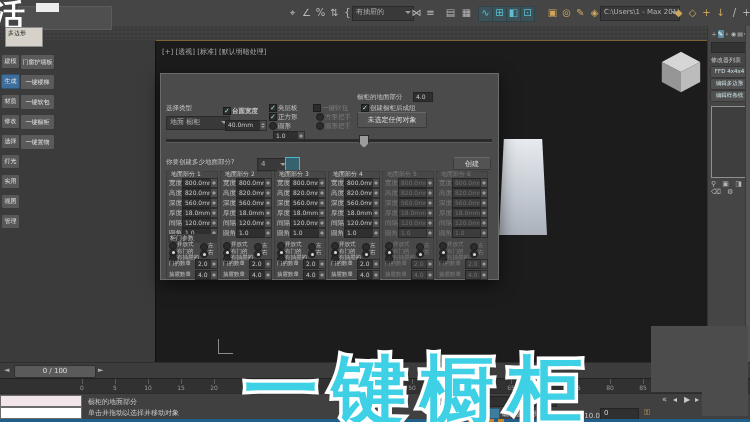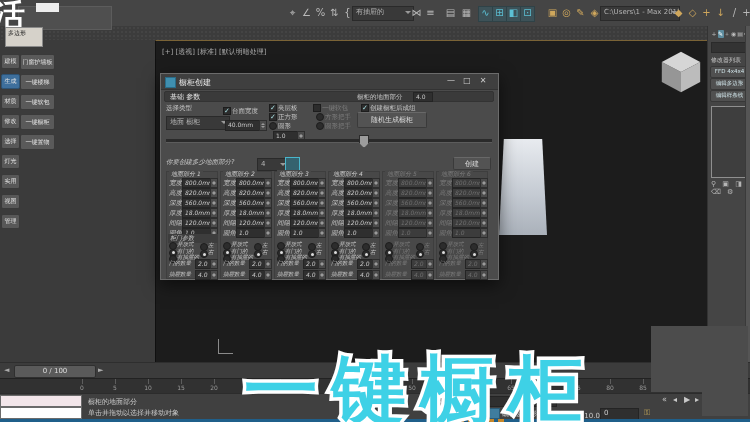--- a/index.html
+++ b/index.html
@@ -52,21 +52,21 @@
   .spin:before{top:0;border-bottom-color:#9a9a9a;}
   .spin:after{bottom:0;border-top-color:#9a9a9a;}
   .chk{position:absolute;width:6px;height:6px;background:#2c2c2c;border:1px solid #1d1d1d;font-size:7px;line-height:6px;color:#a8dfe2;text-align:center;}
   .rad{position:absolute;width:6px;height:6px;border-radius:50%;background:#2c2c2c;border:1px solid #1d1d1d;}
   .rad.sel:before{content:"";position:absolute;left:1.5px;top:1.5px;width:3px;height:3px;border-radius:50%;background:#dcdcdc;}
   .btn{position:absolute;background:#535353;border:1px solid #3a3a3a;border-top-color:#686868;border-radius:2px;
     color:#dedede;font-size:7px;text-align:center;box-sizing:border-box;}
   #slider-groove{position:absolute;left:5px;top:65px;width:326px;height:3px;background:#2a2a2a;border-bottom:1px solid #5c5c5c;}
   #slider-handle{position:absolute;left:198px;top:61px;width:8px;height:11px;background:#9c9c9c;border:1px solid #2b2b2b;
     clip-path:polygon(0 0,100% 0,100% 60%,50% 100%,0 60%);}
-  .col{position:absolute;width:52px;height:108px;background:#484848;border:1px solid #3e3e3e;box-sizing:border-box;font-style:italic;}
+  .col{position:absolute;width:52px;height:108px;background:#484848;border:1px solid #3e3e3e;box-sizing:border-box;}
   .col-h{position:absolute;left:2px;top:-2px;font-size:6px;color:#cfcfcf;background:#484848;padding:0 2px;white-space:nowrap;}
   .dim .col-h{color:#7d7d7d;}
   .sub{position:absolute;left:1px;top:62px;font-size:6px;color:#c9c9c9;background:#3d3d3d;width:48px;padding-left:2px;}
   
   #command-panel{position:absolute;left:707px;top:26px;width:43px;height:336px;background:#454545;border-left:1px solid #333;}
   .tab{position:absolute;top:4px;width:6px;height:8px;font-size:6px;line-height:8px;color:#bdbdbd;text-align:center;}
   .tab.on{background:#5d8c9e;color:#fff;border-radius:1px;}
   #panel-name{position:absolute;left:3px;top:16px;width:34px;height:9px;background:#333;border:1px solid #2a2a2a;}
   #mod-list-label{position:absolute;left:3px;top:30px;font-size:6px;color:#cfcfcf;}
   .qmod{position:absolute;left:2px;width:37px;height:10px;background:#505050;border:1px solid #383838;border-radius:2px;
@@ -167,34 +167,26 @@
     <div id="viewcube">
       <div class="vc-l"></div>
       <div class="vc-r"></div>
       <div class="vc-top"></div>
     </div>
     <div id="vp-object"></div>
     <div id="axis-gizmo"></div>
   </div>
 
   <div id="cabinet-dialog">
-    <div id="dlg-titlebar">
-      <div id="dlg-icon"></div>
-      <div id="dlg-title">橱柜创建</div>
-      <div class="win-btn" style="left:283px;">—</div>
-      <div class="win-btn" style="left:299px;">□</div>
-      <div class="win-btn" style="left:315px;">✕</div>
-    </div>
-    <div class="roll" style="top:17px;">基础 参数</div>
 
     <div class="lbl" style="left:5px;top:30px;">选择类型</div>
     <div class="dd" style="left:5px;top:42px;width:50px;height:12px;">地面 橱柜</div>
 
     <div class="chk" style="left:62px;top:33px;">✓</div>
-    <div class="lbl" style="left:71px;top:33px;">台面宽度</div>
+    <div class="lbl" style="left:71px;top:33px;font-weight:bold;">台面宽度</div>
     <div class="fld" style="left:64px;top:46px;width:32px;height:9px;">40.0mm</div>
     <div class="spin" style="left:98px;top:46px;height:9px;"></div>
 
     <div class="chk" style="left:108px;top:30px;">✓</div>
     <div class="lbl" style="left:117px;top:30px;">夹层板</div>
     <div class="chk" style="left:108px;top:39px;">✓</div>
     <div class="lbl" style="left:117px;top:39px;">正方形</div>
     <div class="rad" style="left:108px;top:48px;"></div>
     <div class="lbl" style="left:117px;top:48px;">圆形</div>
     <div class="fld" style="left:112px;top:57px;width:22px;height:8px;">1.0</div>
@@ -207,26 +199,26 @@
     <div class="rad" style="left:155px;top:48px;"></div>
     <div class="lbl dim" style="left:164px;top:48px;">圆形把手</div>
 
     <div class="chk" style="left:200px;top:30px;">✓</div>
     <div class="lbl" style="left:209px;top:30px;">创建橱柜后成组</div>
     <div class="chk" style="left:200px;top:40px;"></div>
     <div class="lbl dim" style="left:209px;top:40px;">MentalRay 材质</div>
 
     <div class="lbl" style="left:196px;top:19px;">橱柜的地面部分</div>
     <div class="fld" style="left:252px;top:18px;width:14px;height:8px;">4.0</div>
-    <div class="btn" style="left:196px;top:38px;width:70px;height:16px;line-height:15px;">随机生成橱柜</div>
+    <div class="btn" style="left:196px;top:38px;width:70px;height:16px;line-height:15px;">未选定任何对象</div>
 
     <div id="slider-groove"></div>
     <div id="slider-handle"></div>
 
-    <div class="lbl" style="left:5px;top:84px;font-style:italic;">你要创建多少地面部分?</div>
+    <div class="lbl" style="left:5px;top:84px;">你要创建多少地面部分?</div>
     <div class="dd" style="left:96px;top:84px;width:18px;height:11px;">4</div>
     <div style="position:absolute;left:124px;top:83px;width:13px;height:13px;background:#35626e;border:1px solid #49b6cc;"></div>
     <div class="btn" style="left:292px;top:83px;width:38px;height:13px;line-height:12px;">创建</div>
     <div id="sections-host">
         <div class="col" style="left: 5px; top: 97px;">
           <div class="col-h">地面部分 1</div>
           <div class="lbl" style="left: 2px; top: 7px;">宽度</div>
           <div class="fld" style="left: 15px; top: 6px; width: 26px; height: 8px;">800.0mm</div>
           <div class="spin" style="left: 43px; top: 6px; height: 8px;"></div>
           <div class="lbl" style="left: 2px; top: 17px;">高度</div>

